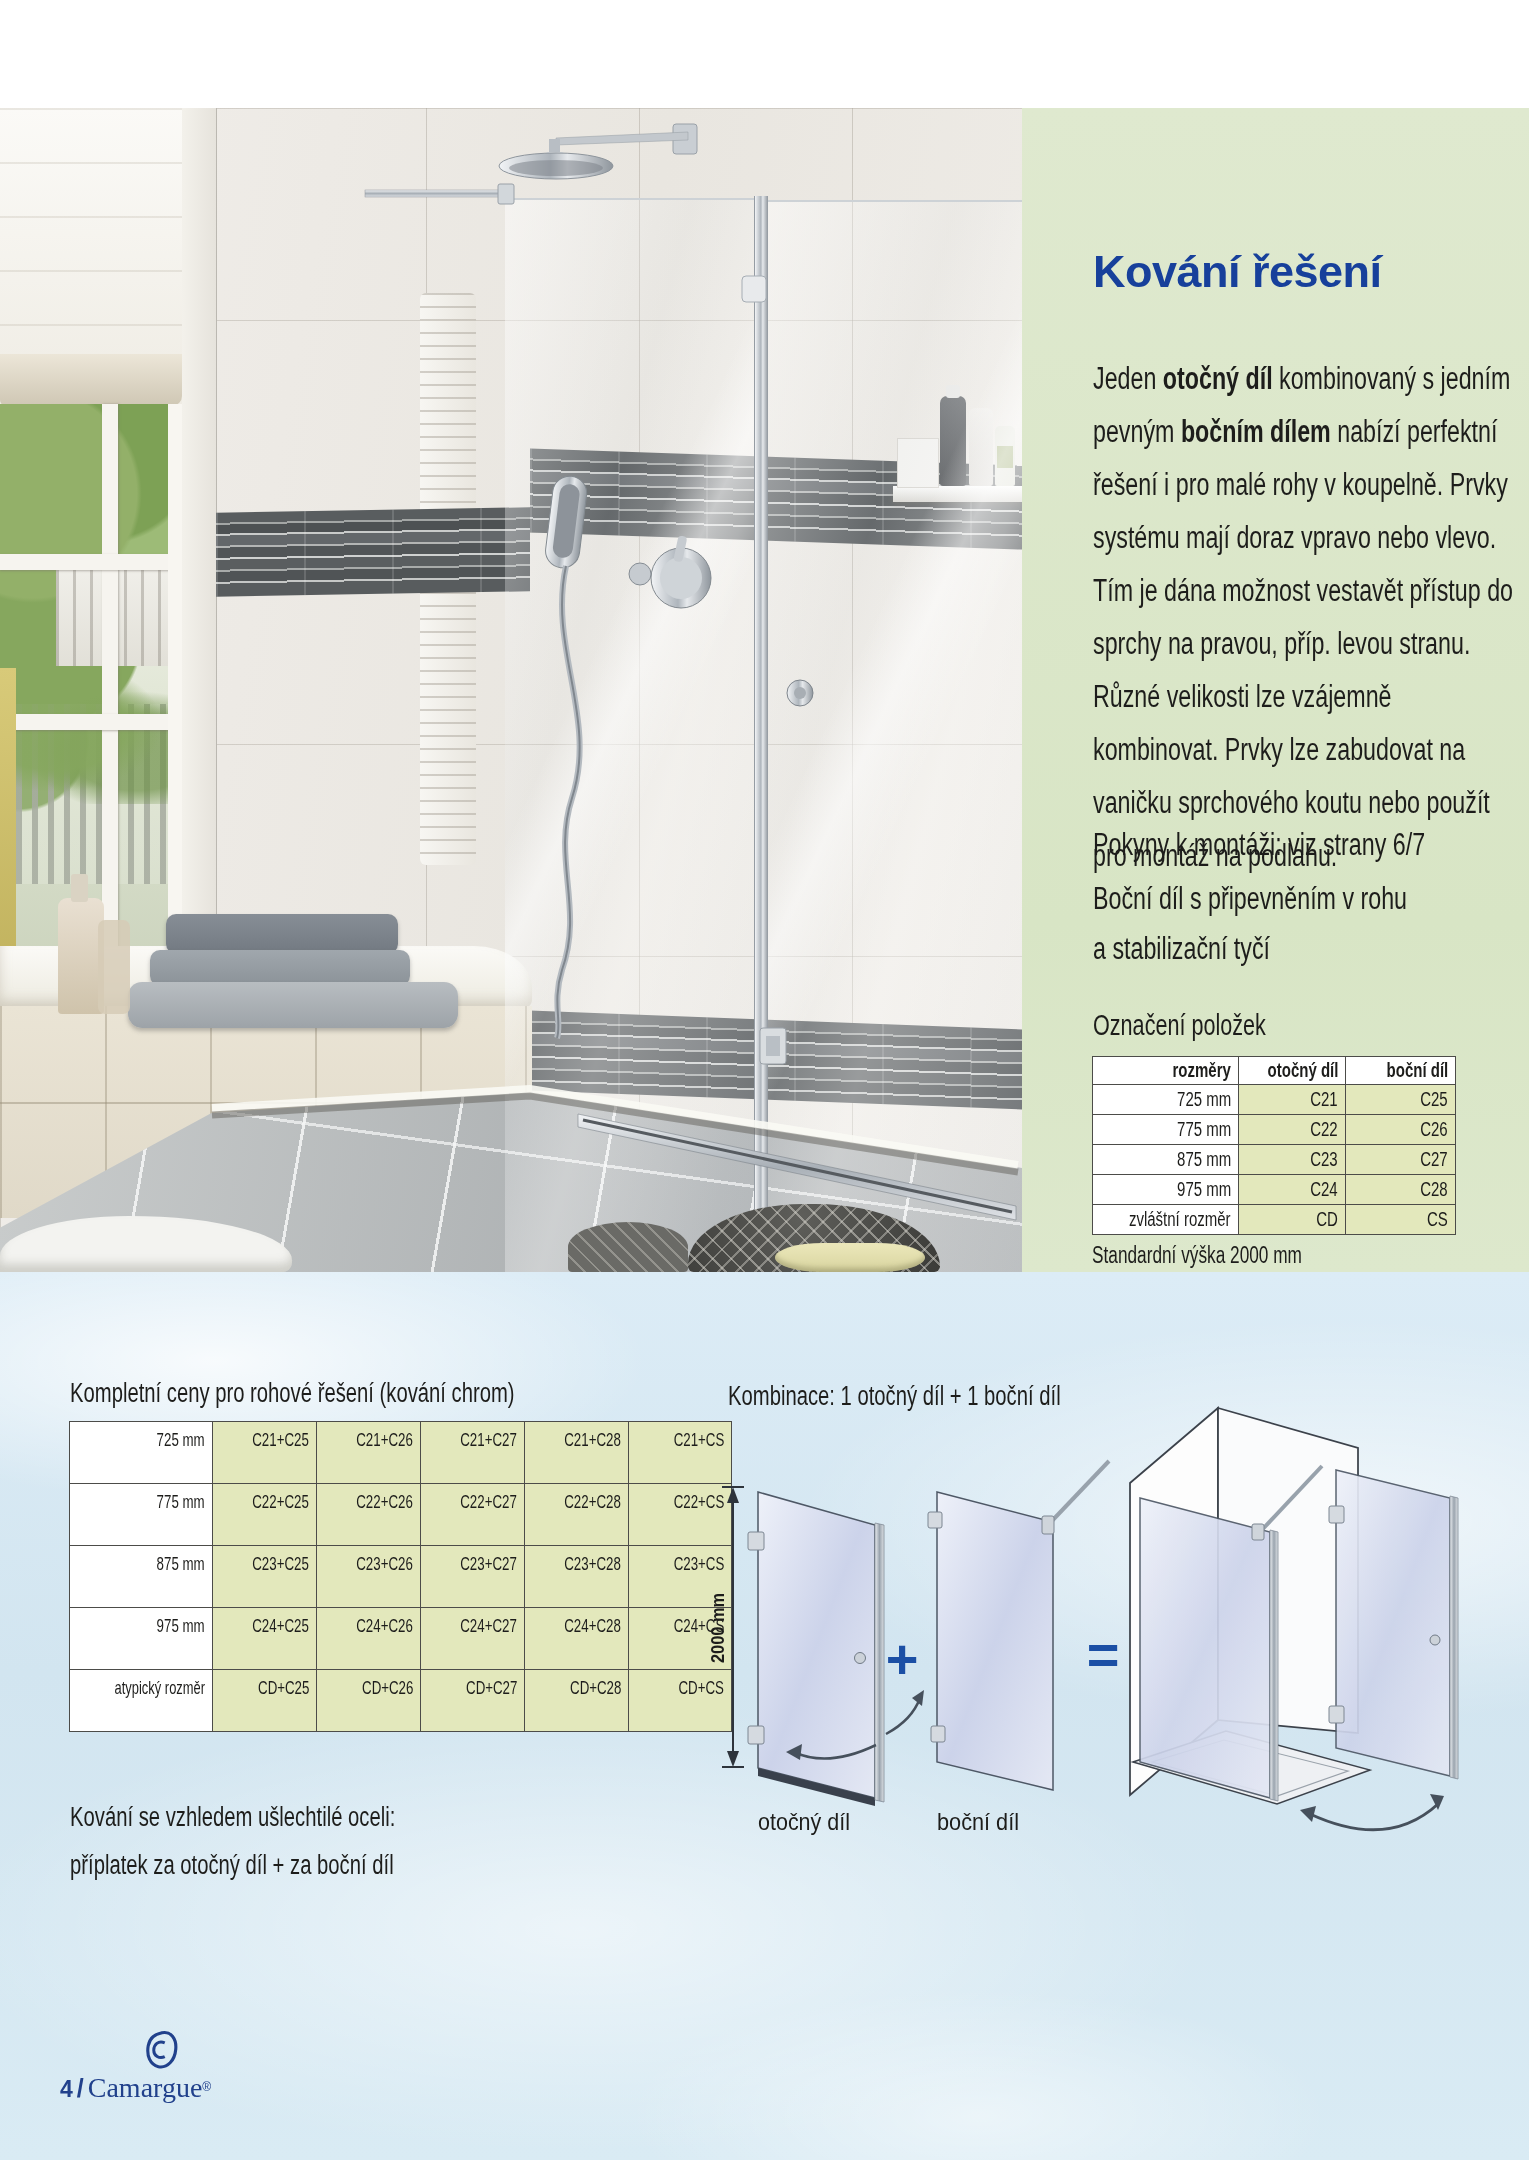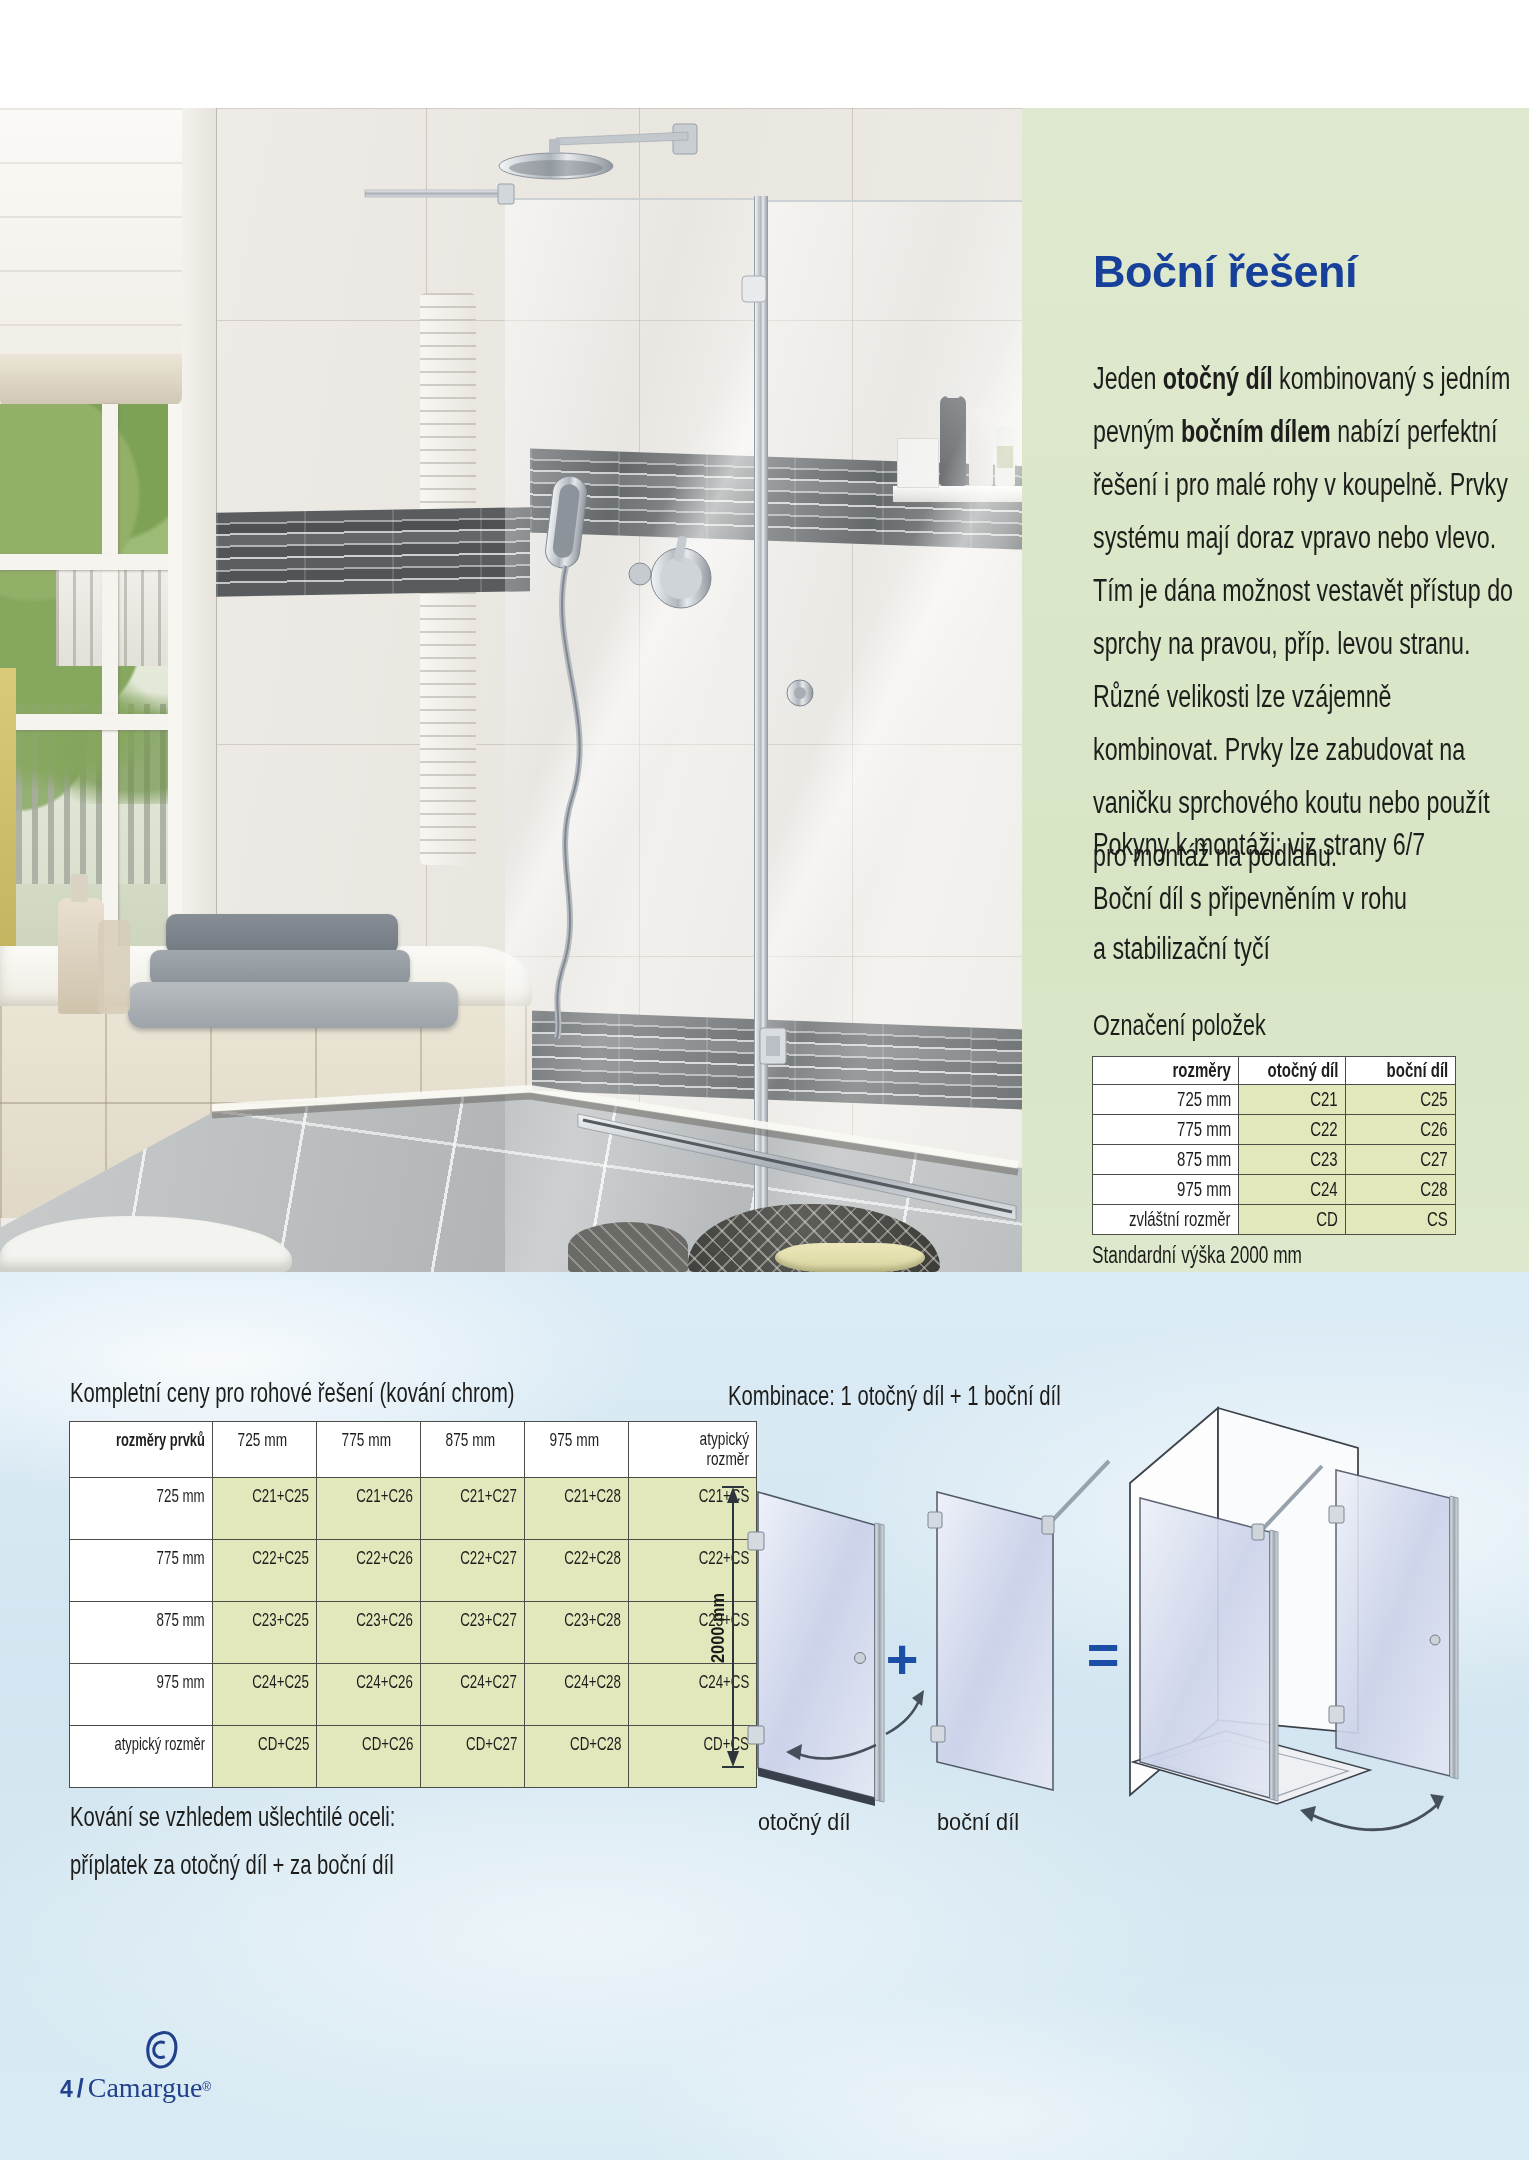--- a/index.html
+++ b/index.html
@@ -245,21 +245,21 @@
   </svg>
 
   <div class="abs mat"></div>
   <div class="abs basket2"></div>
   <div class="abs basket"></div>
   <div class="abs ytowel"></div>
 </div>
 
 <div class="abs gpanel"></div>
 
-<h1 class="abs ptitle" style="color:#17409b;margin:0;">Boční řešení</h1>
+<h1 class="abs ptitle" style="color:#17409b;margin:0;">Kování řešení</h1>
 
 <div class="abs para sq"><span>Jeden </span><span class="seg-b">otočný díl</span><span> kombinovaný s jedním pevným </span><span class="seg-b">bočním dílem</span><span> nabízí perfektní řešení i pro malé rohy v koupelně. Prvky systému mají doraz vpravo nebo vlevo. Tím je dána možnost vestavět přístup do sprchy na pravou, příp. levou stranu. Různé velikosti lze vzájemně kombinovat. Prvky lze zabudovat na vaničku sprchového koutu nebo použít pro montáž na podlahu.</span></div>
 
 <div class="abs note sq" style="left:1093px;top:820px;">Pokyny k montáži: viz strany 6/7</div>
 <div class="abs note sq" style="left:1093px;top:874px;">Boční díl s připevněním v rohu</div>
 <div class="abs note sq" style="left:1093px;top:924px;">a stabilizační tyčí</div>
 
 <div class="abs h-oznac sq">Označení položek</div>
 
 <table class="abs itab">
@@ -309,28 +309,20 @@
 <table class="abs ptab">
   <colgroup>
       <col style="width:104px">
       <col style="width:104px">
       <col style="width:104px">
       <col style="width:104px">
       <col style="width:104px">
       <col style="width:103px">
     </colgroup>
   <tbody>
-      <tr>
-    <th class="lab"><span class="cx" style="transform:scaleX(.68)">rozměry prvků</span></th>
-    <th><span class="cc" style="transform:scaleX(.72)">725 mm</span></th>
-    <th><span class="cc" style="transform:scaleX(.72)">775 mm</span></th>
-    <th><span class="cc" style="transform:scaleX(.72)">875 mm</span></th>
-    <th><span class="cc" style="transform:scaleX(.72)">975 mm</span></th>
-    <th class="atyp"><span class="cx wrap2" style="transform:scaleX(.72)">atypický rozměr</span></th>
-  </tr>
   <tr>
     <td class="lab"><span class="cx" style="transform:scaleX(.7)">725 mm</span></td>
     <td><span class="cx" style="transform:scaleX(.7)">C21+C25</span></td>
     <td><span class="cx" style="transform:scaleX(.7)">C21+C26</span></td>
     <td><span class="cx" style="transform:scaleX(.7)">C21+C27</span></td>
     <td><span class="cx" style="transform:scaleX(.7)">C21+C28</span></td>
     <td><span class="cx" style="transform:scaleX(.7)">C21+CS</span></td>
   </tr>
   <tr>
     <td class="lab"><span class="cx" style="transform:scaleX(.7)">775 mm</span></td>

